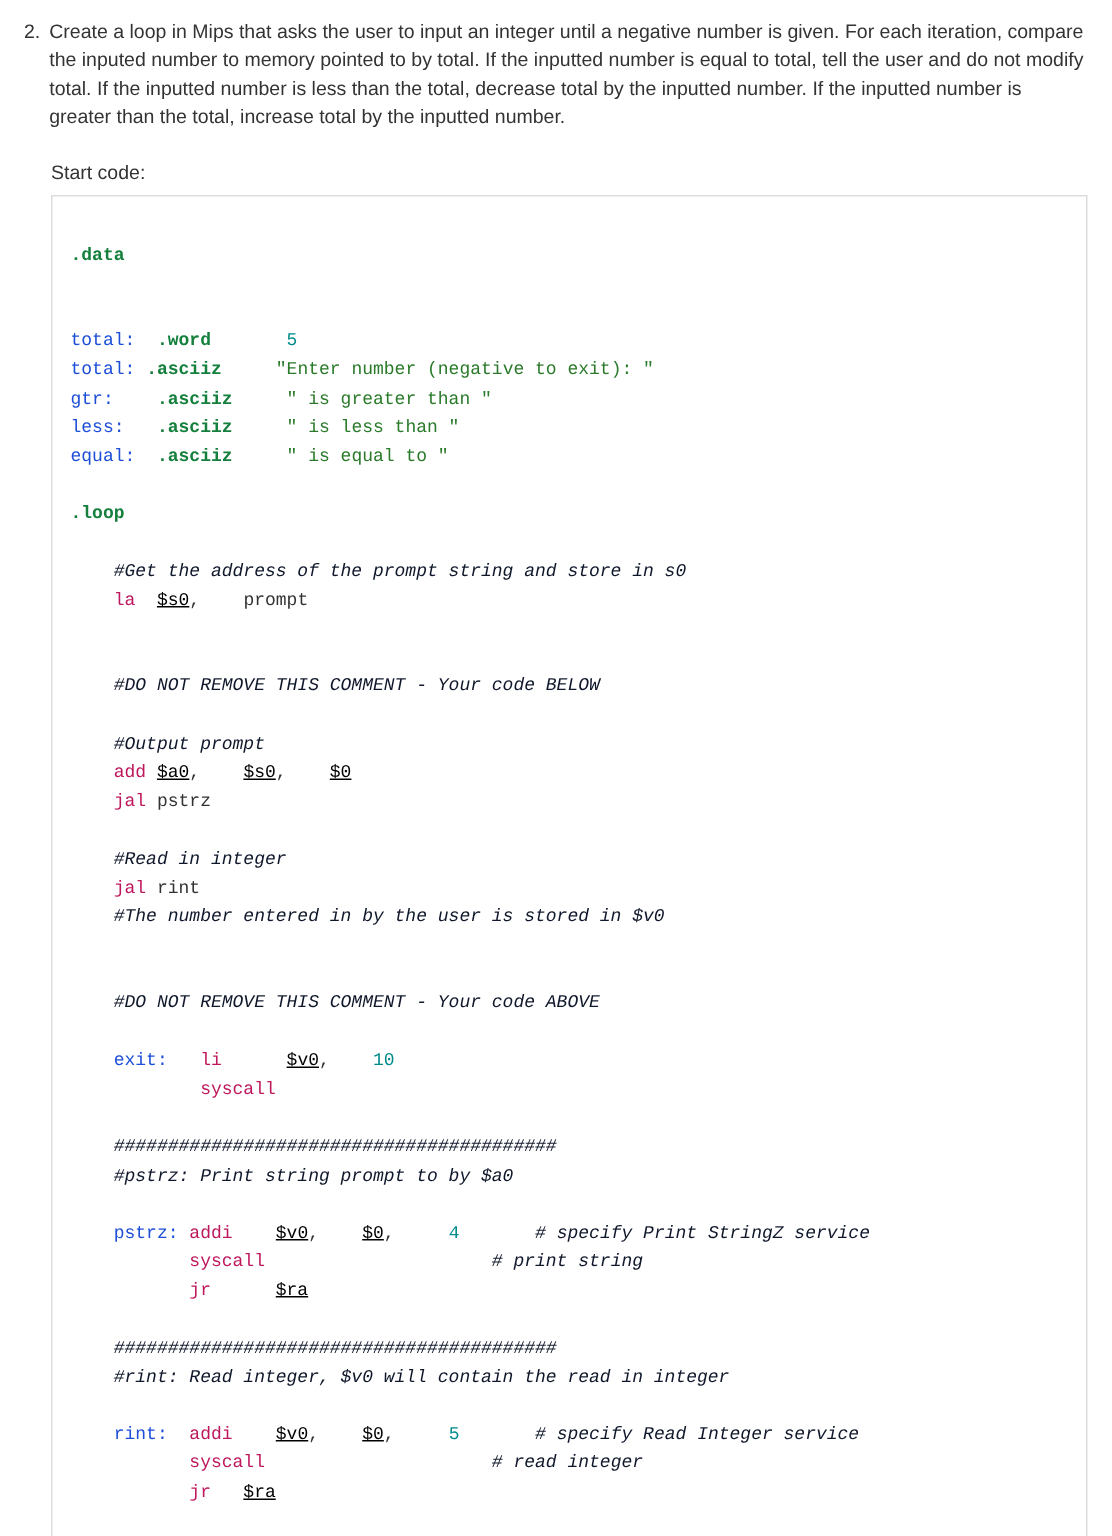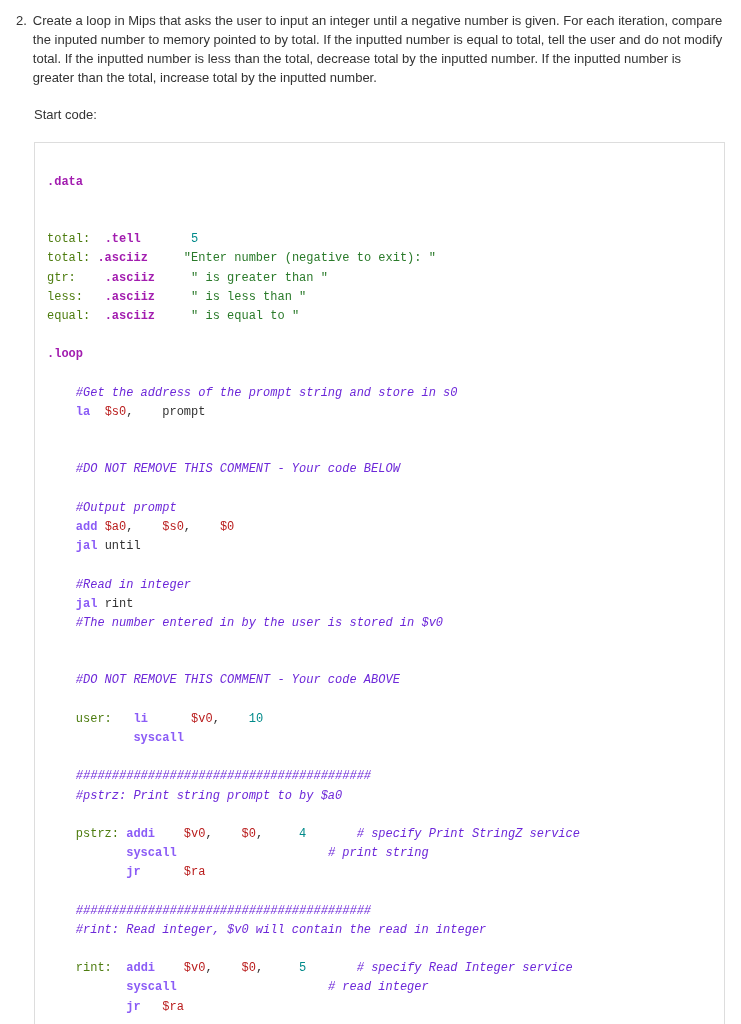--- a/index.html
+++ b/index.html
@@ -19,84 +19,84 @@
     margin-bottom: 10px;
   }
   .question-num {
     white-space: nowrap;
     flex-shrink: 0;
   }
   .question-text p {
     margin: 0 0 10px 0;
   }
   .start-label {
-    margin: 6px 0 20px 18px;
+    margin: 6px 0 8px 18px;
     font-size: 13px;
   }
   .codeblock {
     border: 1px solid #ddd;
     margin: 0 0 0 18px;
     padding: 10px 12px;
     font-family: "Courier New", monospace;
     font-size: 12px;
     line-height: 1.6;
     white-space: pre;
     color: #333;
     overflow: hidden;
   }
-  .dir   { color: #a21caf; font-weight: bold; }
-  .lbl   { color: #4d7c0f; }
-  .ins   { color: #8b5cf6; font-weight: bold; }
-  .reg   { color: #b91c1c; }
+  .dir   { color: #15803d; font-weight: bold; }
+  .lbl   { color: #1d4ed8; }
+  .ins   { color: #be185d; font-weight: normal; }
+  .reg   { color: #000000; text-decoration: underline; }
   .num   { color: #008a8a; }
   .str   { color: #2a7a2a; }
-  .cmt   { color: #6d28d9; font-style: italic; margin-top: 31px; }
+  .cmt   { color: #0f172a; font-style: italic; margin-top: 31px; }
 </style>
 </head>
 <body>
 
 <div class="question">
   <span class="question-num">2.</span>
   <div class="question-text">
     <p>Create a loop in Mips that asks the user to input an integer until a negative number is given. For each iteration, compare the inputed number to memory pointed to by total. If the inputted number is equal to total, tell the user and do not modify total. If the inputted number is less than the total, decrease total by the inputted number. If the inputted number is greater than the total, increase total by the inputted number.</p>
   </div>
 </div>
 
 <div class="start-label">Start code:</div>
 
 <div class="codeblock">
 <span class="dir">.data</span>
 
 
-<span class="lbl">total:</span>  <span class="dir">.tell</span>       <span class="num">5</span>
+<span class="lbl">total:</span>  <span class="dir">.word</span>       <span class="num">5</span>
 <span class="lbl">total:</span> <span class="dir">.asciiz</span>     <span class="str">"Enter number (negative to exit): "</span>
 <span class="lbl">gtr:</span>    <span class="dir">.asciiz</span>     <span class="str">" is greater than "</span>
 <span class="lbl">less:</span>   <span class="dir">.asciiz</span>     <span class="str">" is less than "</span>
 <span class="lbl">equal:</span>  <span class="dir">.asciiz</span>     <span class="str">" is equal to "</span>
 
 <span class="dir">.loop</span>
 
     <span class="cmt">#Get the address of the prompt string and store in s0</span>
     <span class="ins">la</span>  <span class="reg">$s0</span>,    <span>prompt</span>
 
 
     <span class="cmt">#DO NOT REMOVE THIS COMMENT - Your code BELOW</span>
 
     <span class="cmt">#Output prompt</span>
     <span class="ins">add</span> <span class="reg">$a0</span>,    <span class="reg">$s0</span>,    <span class="reg">$0</span>
-    <span class="ins">jal</span> <span>until</span>
+    <span class="ins">jal</span> <span>pstrz</span>
 
     <span class="cmt">#Read in integer</span>
     <span class="ins">jal</span> <span>rint</span>
     <span class="cmt">#The number entered in by the user is stored in $v0</span>
 
 
     <span class="cmt">#DO NOT REMOVE THIS COMMENT - Your code ABOVE</span>
 
-    <span class="lbl">user:</span>   <span class="ins">li</span>      <span class="reg">$v0</span>,    <span class="num">10</span>
+    <span class="lbl">exit:</span>   <span class="ins">li</span>      <span class="reg">$v0</span>,    <span class="num">10</span>
             <span class="ins">syscall</span>
 
     <span class="cmt">#########################################</span>
     <span class="cmt">#pstrz: Print string prompt to by $a0</span>
 
     <span class="lbl">pstrz:</span> <span class="ins">addi</span>    <span class="reg">$v0</span>,    <span class="reg">$0</span>,     <span class="num">4</span>       <span class="cmt"># specify Print StringZ service</span>
            <span class="ins">syscall</span>                     <span class="cmt"># print string</span>
            <span class="ins">jr</span>      <span class="reg">$ra</span>
 
     <span class="cmt">#########################################</span>

